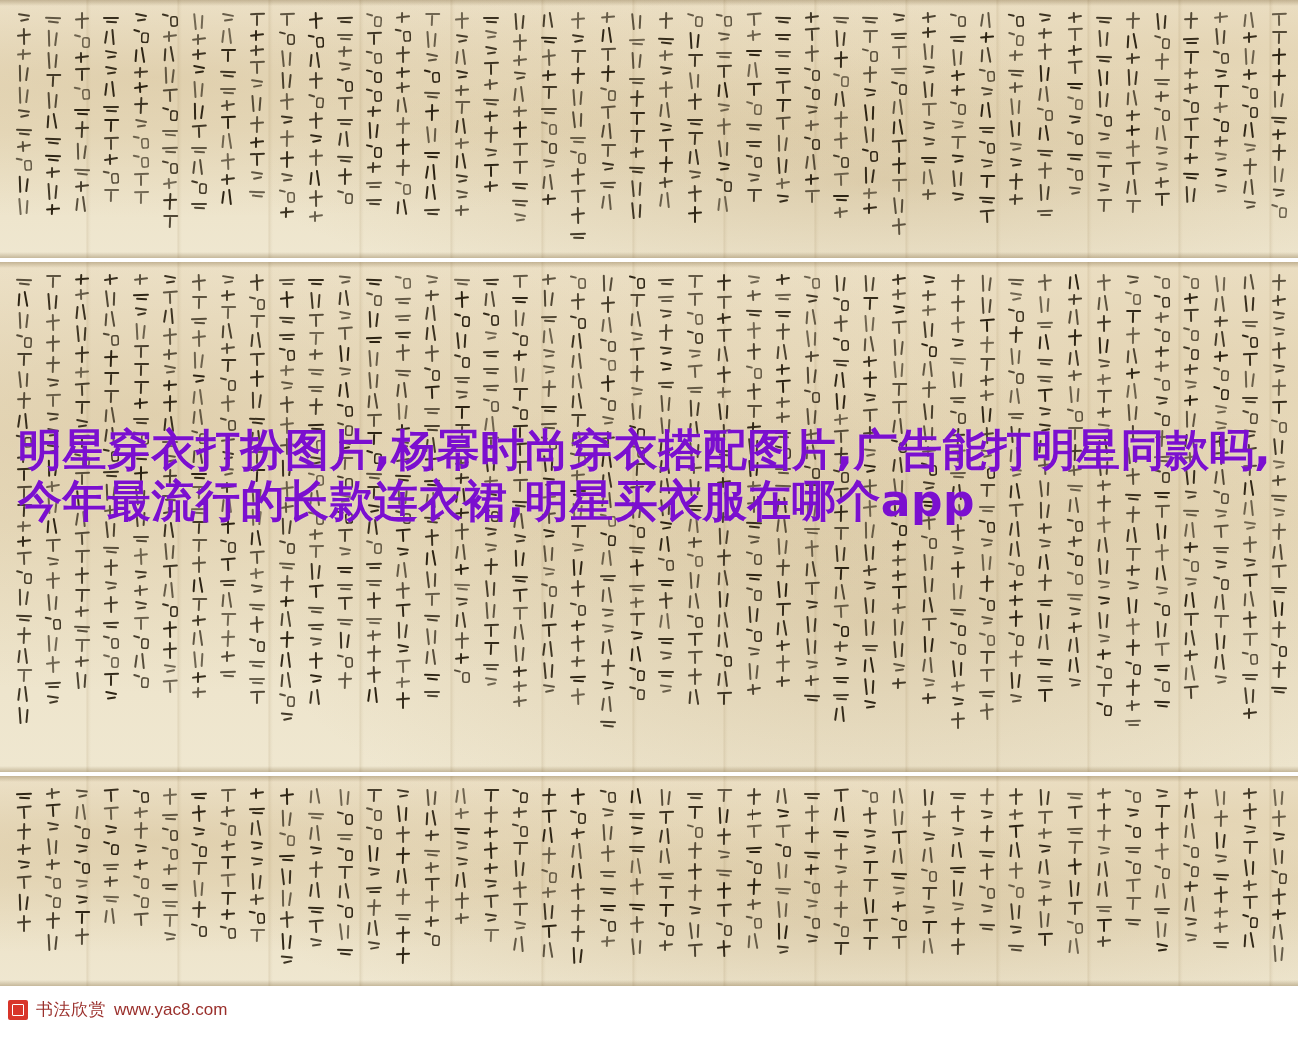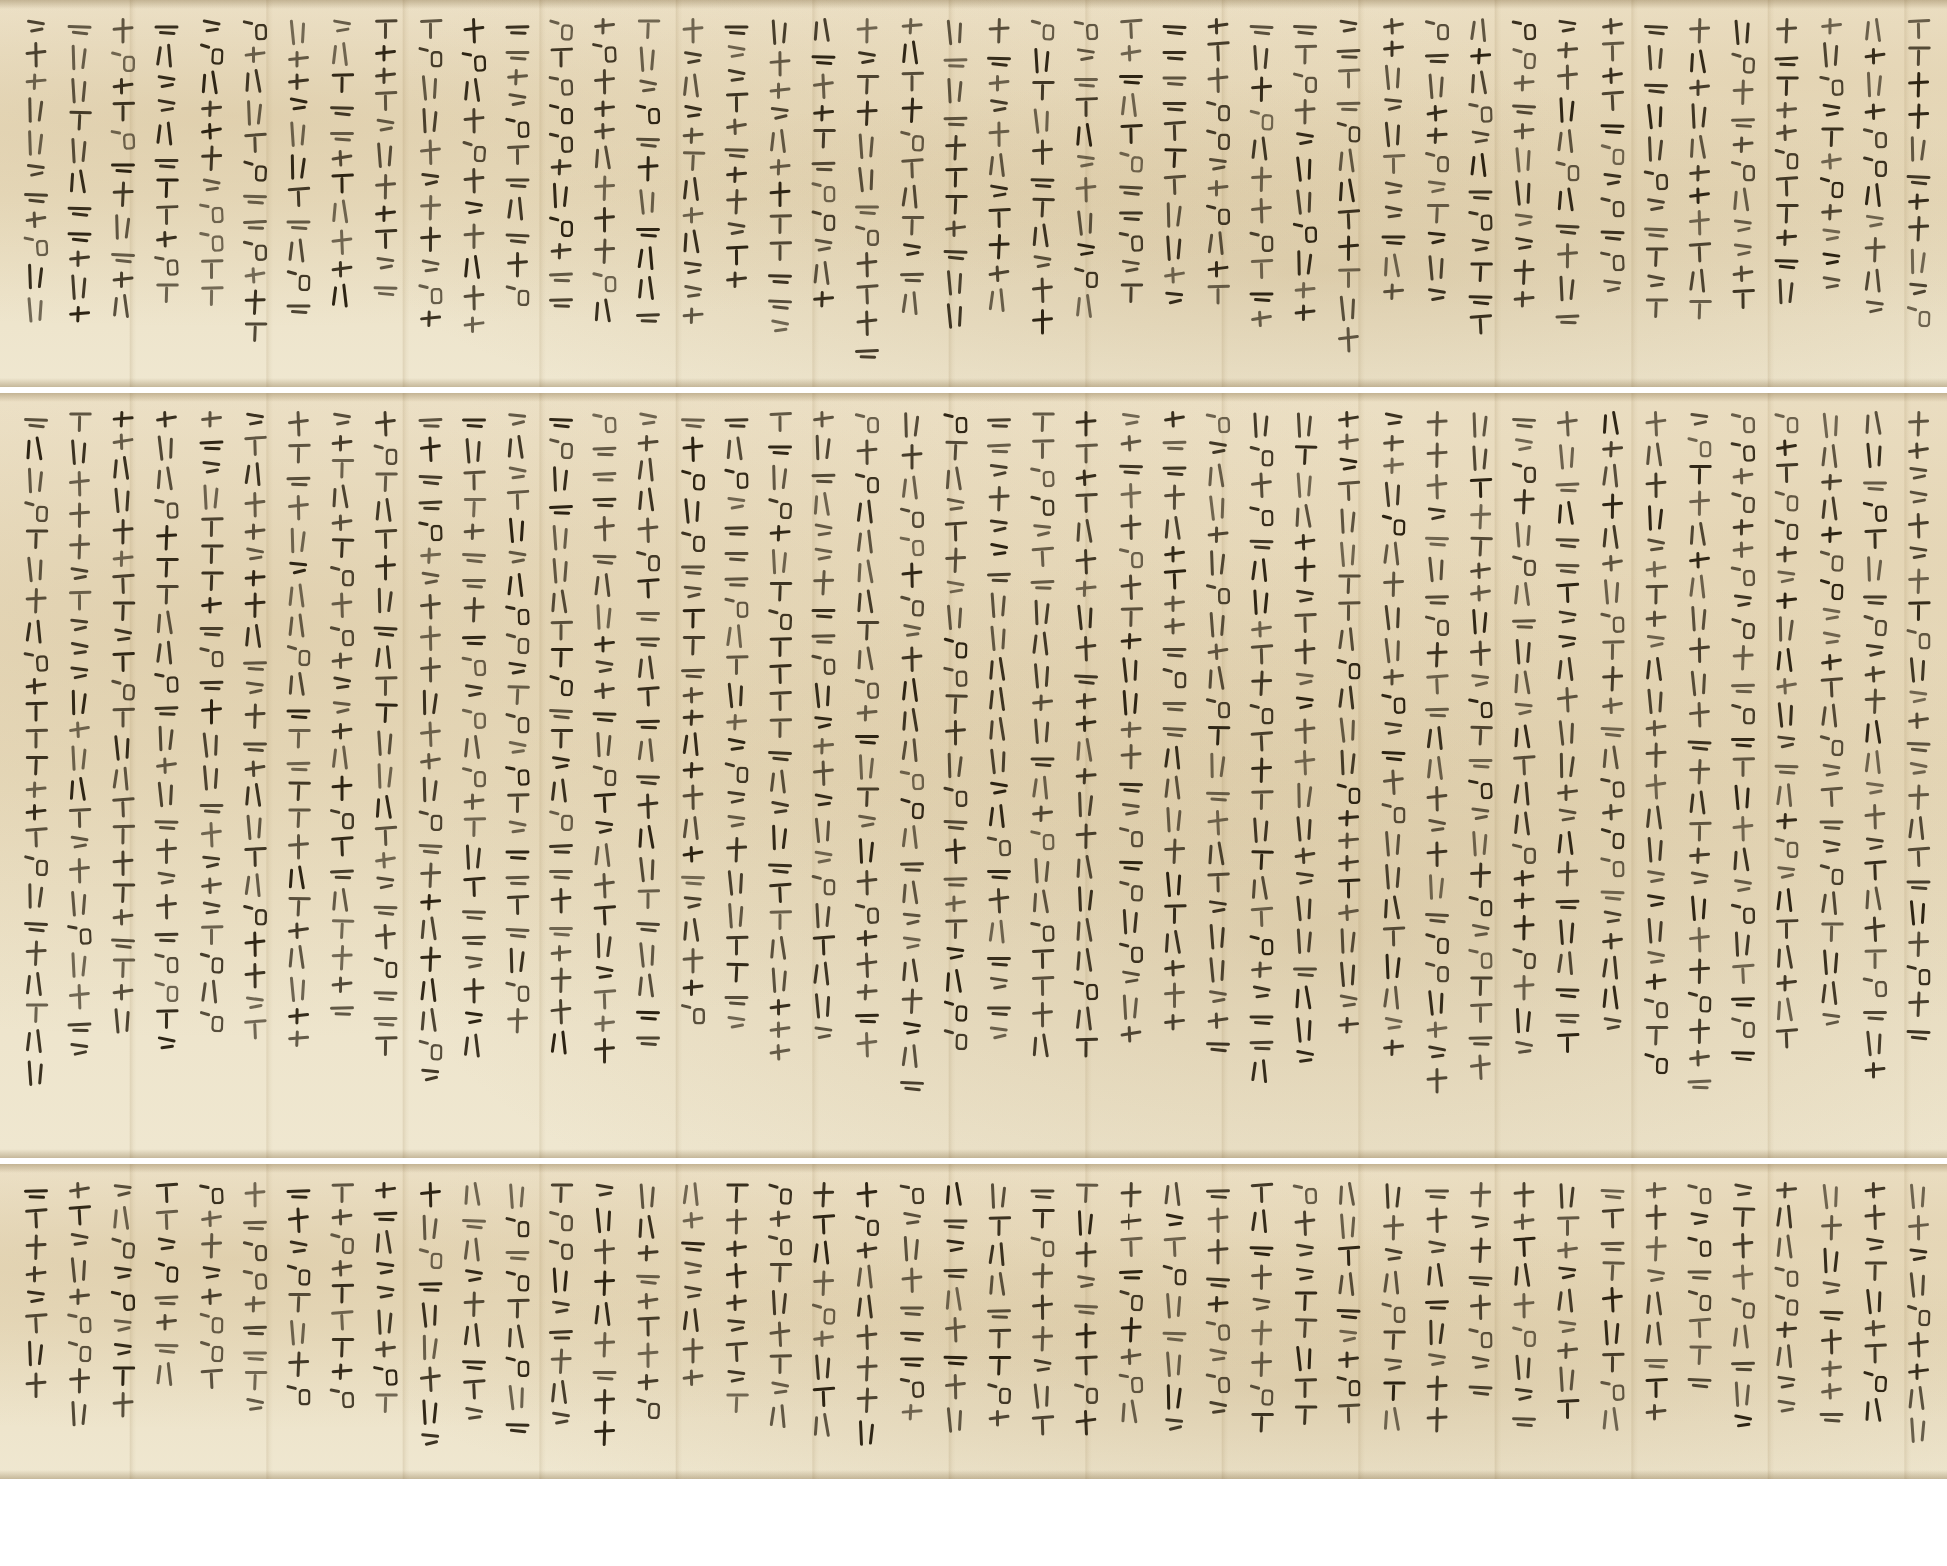--- a/index.html
+++ b/index.html
@@ -2358,15 +2358,23 @@
           <div class="gl g4" style="opacity: 0.85; transform: rotate(1.3deg);"></div>
           <div class="gl g7" style="opacity: 0.87; transform: rotate(-0.2deg);"></div>
           <div class="gl g5" style="opacity: 0.93; transform: rotate(-0.8deg);"></div>
           <div class="gl g1" style="opacity: 0.8; transform: rotate(-2.9deg);"></div>
           <div class="gl g6" style="opacity: 0.94; transform: rotate(1.9deg);"></div>
           <div class="gl g4" style="opacity: 0.84; transform: rotate(-0.1deg);"></div>
         </div>
       </div>
   </div>
 
+  <div class="title-overlay">明星穿衣打扮图片,杨幂时尚穿衣搭配图片,广告能打明星同款吗,今年最流行的长款连衣裙,明星买衣服在哪个app</div>
 
+  <div class="footer">
+    <div class="wm">
+      <span class="wm-seal"></span>
+      <span class="wm-text">书法欣赏</span>
+      <span class="wm-url">www.yac8.com</span>
+    </div>
+  </div>
 
 </div>
 
 </body></html>

